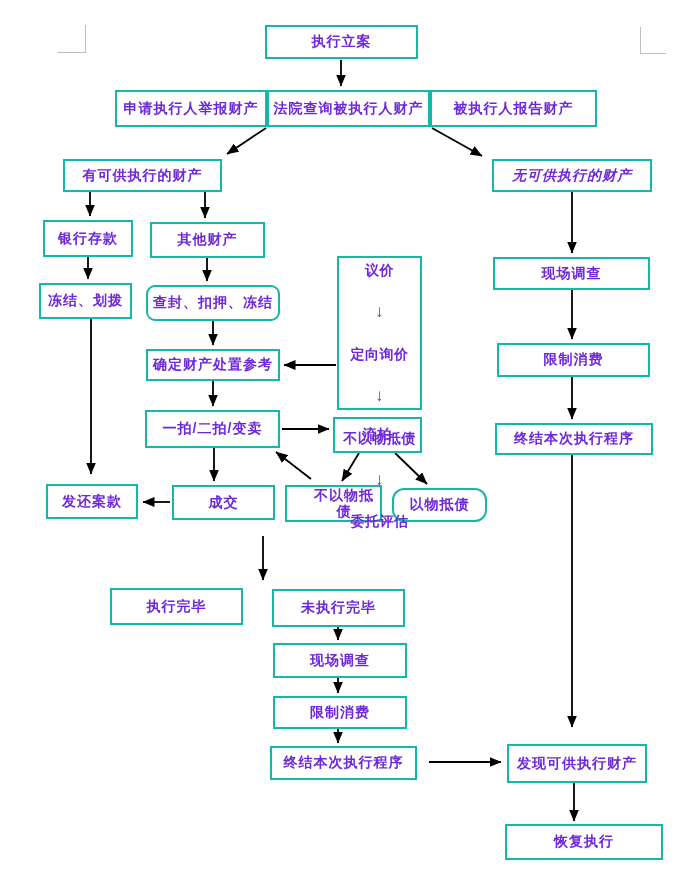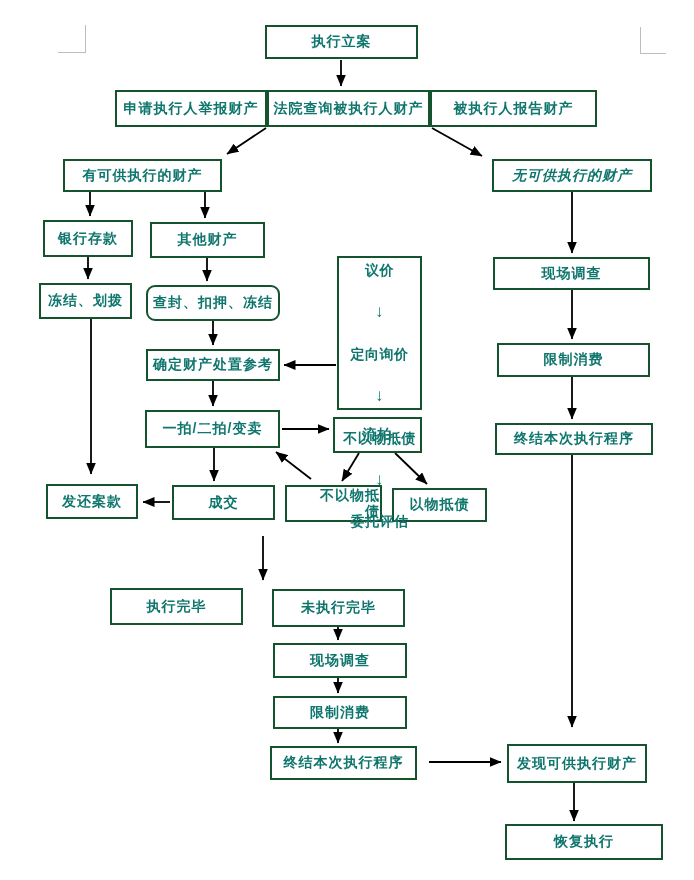--- a/index.html
+++ b/index.html
@@ -15,29 +15,29 @@
   #edges-svg {
     position: absolute;
     left: 0; top: 0;
     width: 694px; height: 880px;
     z-index: 1;
     pointer-events: none;
   }
   .node {
     position: absolute;
     box-sizing: border-box;
-    border: 2px solid #14532d;
+    border: 2px solid #14b8a6;
     background: #ffffff;
     display: flex;
     align-items: center;
     justify-content: center;
-    text-align: right;
+    text-align: center;
     font-weight: bold;
     font-size: 14px;
-    color: #0f766e;
+    color: #6d28d9;
     letter-spacing: 1px;
     line-height: 1.1;
     z-index: 2;
   }
   .vchain {
     flex-direction: column;
     justify-content: space-between;
     padding: 5px 2px;
     letter-spacing: 0.5px;
   }
@@ -118,21 +118,21 @@
       <div class="node" style="left: 146px; top: 285px; width: 134px; height: 36px; border-radius: 9px;">查封、扣押、冻结</div>
       <div class="node" style="left: 493px; top: 257px; width: 157px; height: 33px;">现场调查</div>
       <div class="node" style="left: 146px; top: 349px; width: 134px; height: 32px;">确定财产处置参考</div>
       <div class="node" style="left: 497px; top: 343px; width: 153px; height: 34px;">限制消费</div>
       <div class="node" style="left: 145px; top: 410px; width: 135px; height: 38px;">一拍/二拍/变卖</div>
       <div class="node" style="left: 333px; top: 417px; width: 89px; height: 36px;">流拍</div>
       <div class="node" style="left: 495px; top: 423px; width: 158px; height: 32px;">终结本次执行程序</div>
       <div class="node" style="left: 46px; top: 484px; width: 92px; height: 35px;">发还案款</div>
       <div class="node" style="left: 172px; top: 485px; width: 103px; height: 35px;">成交</div>
       <div class="node" style="left: 285px; top: 485px; width: 97px; height: 37px; padding-left: 21px;">不以物抵债</div>
-      <div class="node" style="left: 392px; top: 488px; width: 95px; height: 34px;">以物抵债</div>
+      <div class="node" style="left: 392px; top: 488px; width: 95px; height: 34px; border-radius: 12px;">以物抵债</div>
       <div class="node" style="left: 110px; top: 588px; width: 133px; height: 37px;">执行完毕</div>
       <div class="node" style="left: 272px; top: 589px; width: 133px; height: 38px;">未执行完毕</div>
       <div class="node" style="left: 273px; top: 643px; width: 134px; height: 35px;">现场调查</div>
       <div class="node" style="left: 273px; top: 696px; width: 134px; height: 33px;">限制消费</div>
       <div class="node" style="left: 270px; top: 746px; width: 147px; height: 34px;">终结本次执行程序</div>
       <div class="node" style="left: 507px; top: 744px; width: 140px; height: 39px;">发现可供执行财产</div>
       <div class="node" style="left: 505px; top: 824px; width: 158px; height: 36px;">恢复执行</div>
       <div class="node vchain" style="left: 337px; top: 256px; width: 85px; height: 154px; gap: 27px;">
         <span class="vitem">议价</span>
         <span class="varrow">↓</span>

